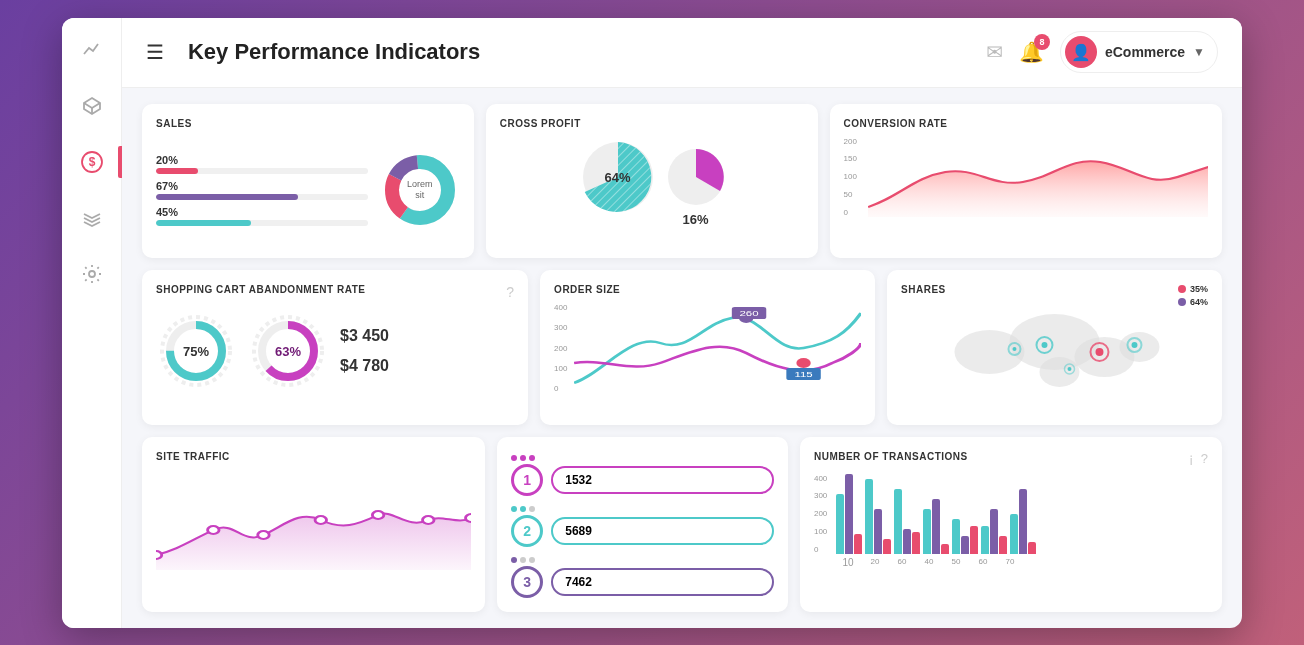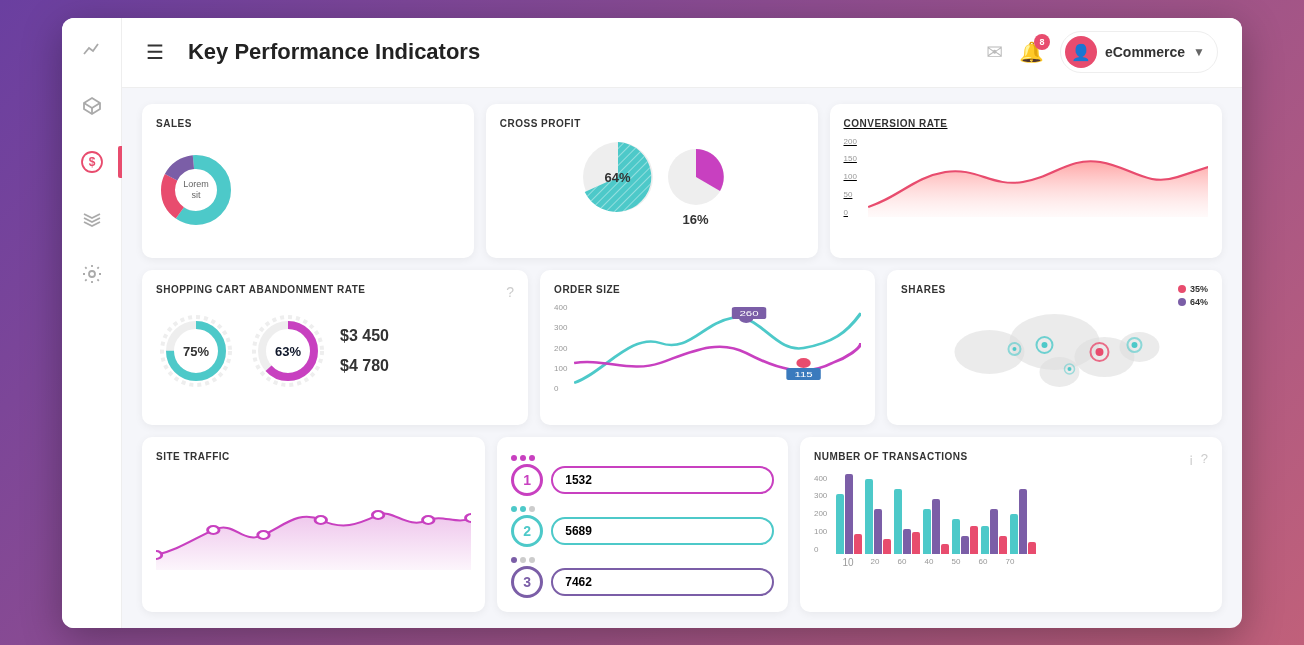--- a/index.html
+++ b/index.html
@@ -227,21 +227,20 @@
       color: #666;
       line-height: 1.2;
     }
     
     .card-profit {
       flex: 1;
     }
     
     .card-conversion {
       flex: 1.2;
-      text-decoration: underline;
     }
     .cart-content {
       display: flex;
       align-items: center;
       gap: 12px;
     }
     .cart-circles {
       display: flex;
       gap: 12px;
       align-items: center;
@@ -403,20 +402,40 @@
       </div>
     </div>
 
     <div class="dashboard">
 
       <div class="row">
 
         <div class="card card-sales">
           <div class="card-title">SALES</div>
           <div class="sales-content">
+            <div class="sales-bars">
+              <div class="sales-bar-row">
+                <div class="sales-bar-label">20%</div>
+                <div class="sales-bar-track">
+                    <div class="sales-bar-fill" style="width:20%;background:#e84c6e;"></div>
+                  </div>
+              </div>
+              <div class="sales-bar-row">
+                <div class="sales-bar-label">67%</div>
+                <div class="sales-bar-track">
+                    <div class="sales-bar-fill" style="width:67%;background:#7b5ea7;"></div>
+                  </div>
+              </div>
+              <div class="sales-bar-row">
+                <div class="sales-bar-label">45%</div>
+                <div class="sales-bar-track">
+                    <div class="sales-bar-fill" style="width:45%;background:#4dc9c9;"></div>
+                  </div>
+              </div>
+            </div>
             <div class="donut-container">
               <svg width="80" height="80" viewBox="0 0 80 80">
 
                 <circle cx="40" cy="40" r="28" fill="none" stroke="#eee" stroke-width="14"></circle>
                 <circle cx="40" cy="40" r="28" fill="none" stroke="#4dc9c9" stroke-width="14" stroke-dasharray="105 68" stroke-dashoffset="0" transform="rotate(-90 40 40)"></circle>
                 <circle cx="40" cy="40" r="28" fill="none" stroke="#e84c6e" stroke-width="14" stroke-dasharray="40 133" stroke-dashoffset="-105" transform="rotate(-90 40 40)"></circle>
                 <circle cx="40" cy="40" r="28" fill="none" stroke="#7b5ea7" stroke-width="14" stroke-dasharray="28 145" stroke-dashoffset="-145" transform="rotate(-90 40 40)"></circle>
                 <circle cx="40" cy="40" r="20" fill="white"></circle>
               </svg>
               <div class="donut-label">Lorem<br>sit</div>
@@ -498,21 +517,21 @@
                 </svg>
                 <span style="position:absolute;top:50%;left:50%;transform:translate(-50%,-50%);font-size:13px;font-weight:700;color:#333;">75%</span>
               </div>
 
               <div style="position:relative;width:80px;height:80px;">
                 <svg width="80" height="80" viewBox="0 0 80 80">
                   <circle cx="40" cy="40" r="34" fill="none" stroke="#eee" stroke-width="4" stroke-dasharray="4 4"></circle>
                   <circle cx="40" cy="40" r="26" fill="none" stroke="#eee" stroke-width="8"></circle>
                   <circle cx="40" cy="40" r="26" fill="none" stroke="#c840c0" stroke-width="8" stroke-dasharray="103 60" stroke-dashoffset="0" transform="rotate(-90 40 40)"></circle>
                 </svg>
-                <span style="position:absolute;top:50%;left:50%;transform:translate(-50%,-50%);font-size:13px;font-weight:700;color:#0f172a;">63%</span>
+                <span style="position:absolute;top:50%;left:50%;transform:translate(-50%,-50%);font-size:13px;font-weight:700;color:#701a75;">63%</span>
               </div>
             </div>
             <div class="cart-values">
               <div>
                 <div style="font-size:16px;font-weight:700;color:#333;">$3 450</div>
               </div>
               <div>
                 <div style="font-size:16px;font-weight:700;color:#333;">$4 780</div>
               </div>
             </div>

